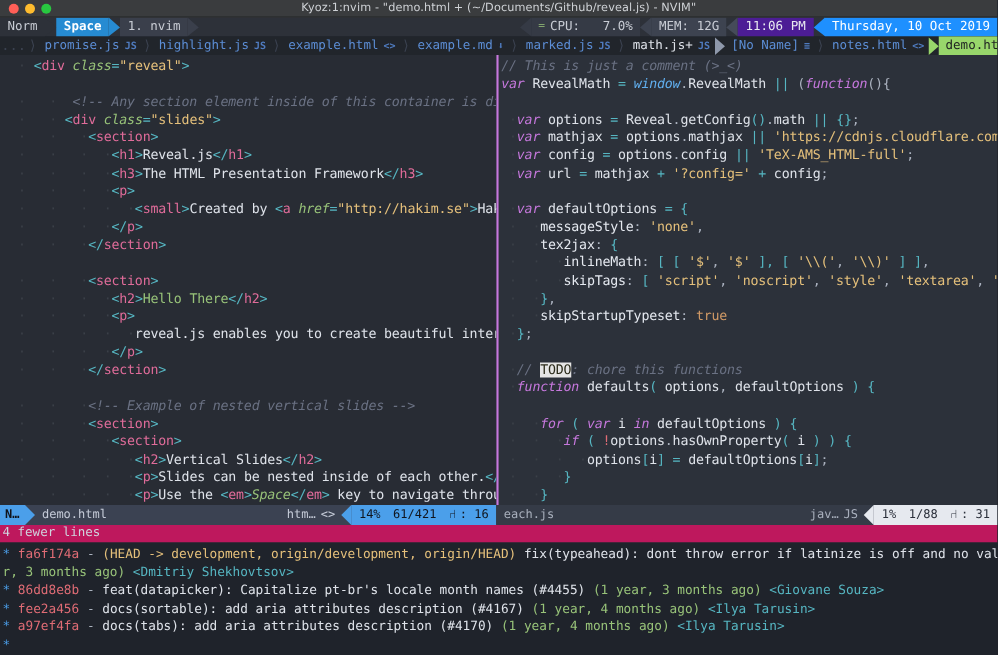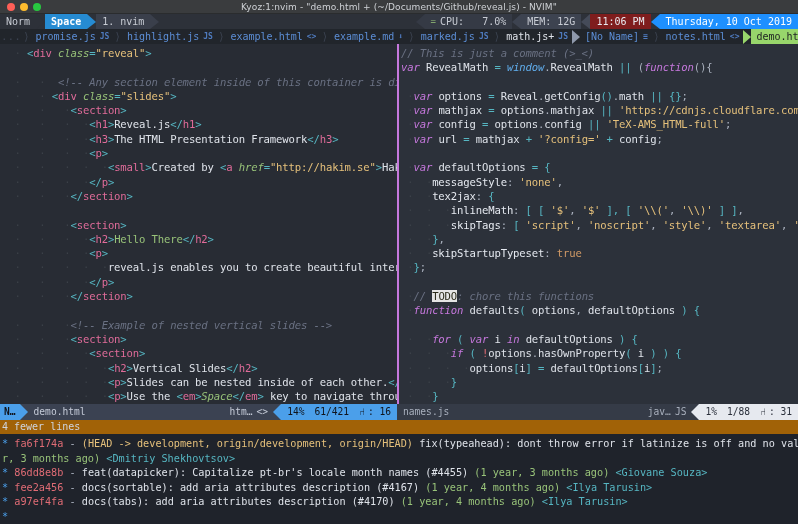--- a/index.html
+++ b/index.html
@@ -52,21 +52,21 @@
     content:""; position:absolute; top:0; right:0;
     border-top:8px solid transparent; border-bottom:7px solid transparent;
     border-right:9px solid #000;
   }
   .rarrow.r-cpu::after{ border-right-color:#353a45; }
   .rarrow.r-mem::after{ border-right-color:#3d4350; }
   .rarrow.r-time::after{ border-right-color:#454b59; }
   .rarrow.r-date::after{ border-right-color:#1e90ff; }
   .seg.cpu{ background:#353a45; color:#c8ccd4; }
   .seg.mem{ background:#3d4350; color:#c8ccd4; }
-  .seg.time{ background:#7f1d1d; color:#e8eaf0; }
+  .seg.time{ background:#4c1d95; color:#e8eaf0; }
   .seg.date{ background:#1e90ff; color:#ffffff; }
   .cpu-dot{ color:#98c379; margin-right:4px; font-size:9px; }
 
   
   .tabline{
     height:15px; background:#21252b; display:flex; align-items:stretch;
     font-size:10px; line-height:15px; white-space:nowrap; overflow:hidden;
     color:#6b7383;
   }
   .tab{ display:flex; align-items:center; padding:0 4px 0 5px; gap:4px; }
@@ -131,21 +131,21 @@
   .st-pct-arrow{ width:8px; position:relative; align-self:stretch; }
   .st-pct-arrow::after{ content:""; position:absolute; top:0; right:0;
     border-top:8px solid transparent; border-bottom:8px solid transparent;
     border-right:8px solid #4b9fea; }
   .st-pct-arrow.dim::after{ border-right-color:#e6e9ef; }
   .st-pct{ background:#4b9fea; color:#10141c; padding:0 6px;
     display:flex; align-items:center; gap:10px; }
   .st-pct.dim{ background:#e6e9ef; color:#2b303b; }
 
   
-  .msgline{ height:14px; background:#a16207; color:#cfd4de;
+  .msgline{ height:14px; background:#be185d; color:#cfd4de;
     font-size:10px; line-height:14px; padding-left:2px; }
 
   
   .gitpane{ background:#1f232b; padding:3px 2px 0 2px;
     font-size:10.2px; line-height:14.6px; white-space:pre; overflow:hidden;
     height:105px; }
   .g-star{ color:#4b9fea; }
   .g-hash{ color:#e06c75; }
   .g-dash{ color:#abb2bf; }
   .g-ref{ color:#e5c07b; }
@@ -275,21 +275,21 @@
         <div class="st-pct-arrow"></div>
         <div class="st-pct">
           <span>14%</span>
           <span>61/421</span>
           <span>⑁</span>
           <span style="margin-left:-7px;">: 16</span>
         </div>
       </div>
     </div>
     <div class="status right">
-      <div class="st-file">names.js</div>
+      <div class="st-file">each.js</div>
       <div class="st-right">
         <div class="st-ft">
           <span>jav…</span>
           <span>JS</span>
         </div>
         <div class="st-pct-arrow dim"></div>
         <div class="st-pct dim">
           <span>1%</span>
           <span>1/88</span>
           <span>⑁</span>

